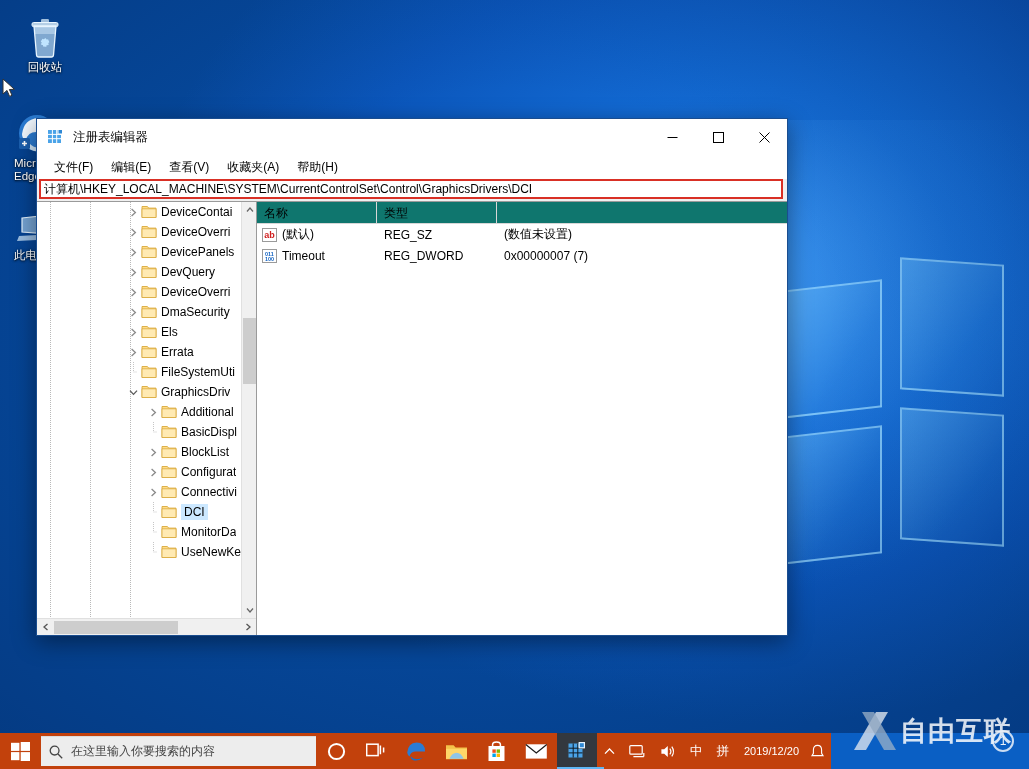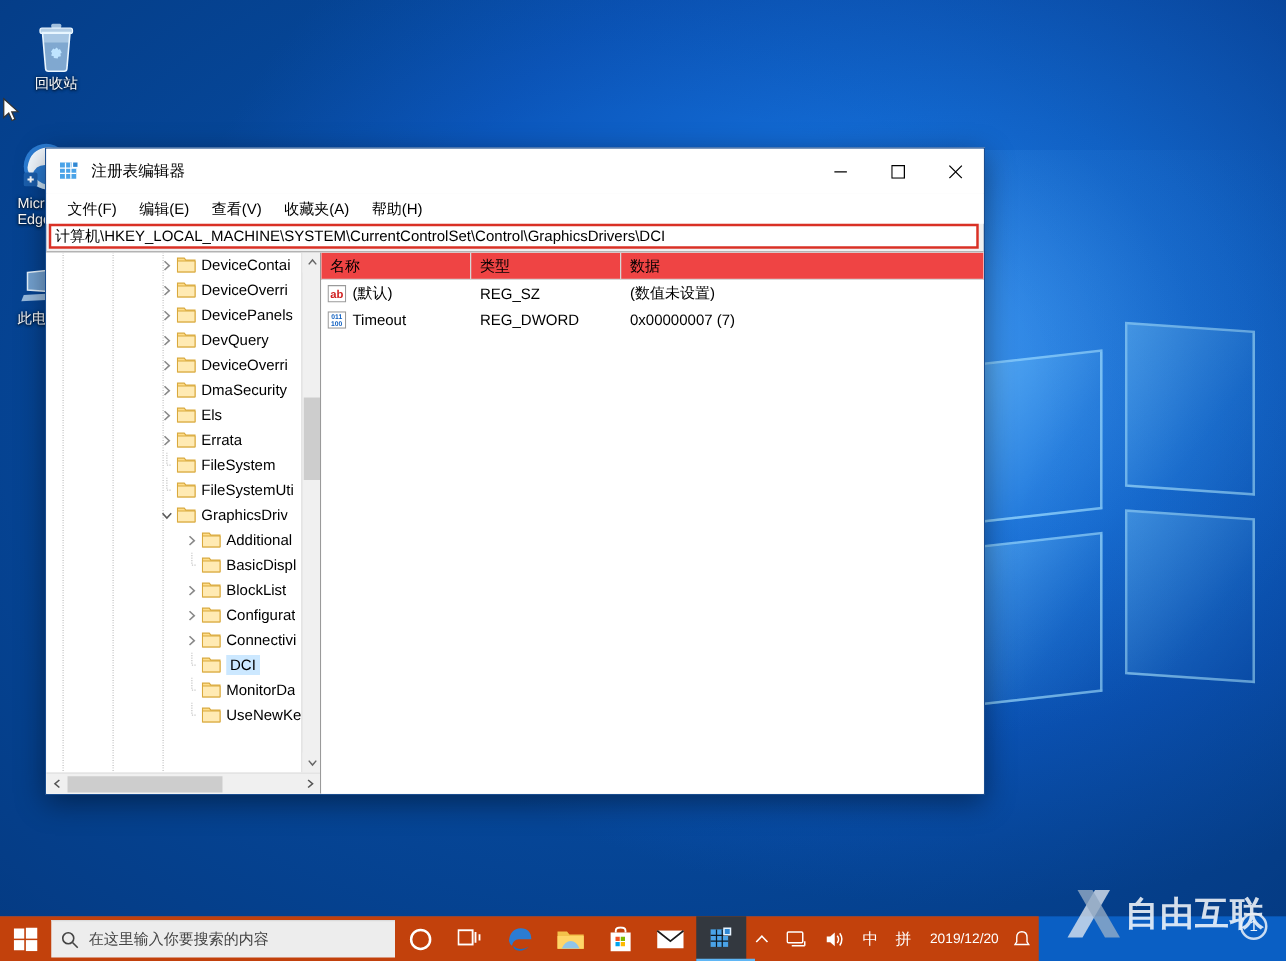--- a/index.html
+++ b/index.html
@@ -134,21 +134,21 @@
   #tree-hsb {
     height:17px; flex:0 0 auto; background:#f0f0f0; border-top:1px solid #e0e0e0;
     display:flex; align-items:center; position:relative;
   }
   .hsb-arrow { width:17px; height:17px; display:flex; align-items:center; justify-content:center; }
   #tree-hthumb { position:absolute; left:17px; top:2px; height:13px; width:124px; background:#cdcdcd; }
 
   
   #valpane { flex:1 1 auto; background:#fff; position:relative; overflow:hidden; }
   #valheader {
-    height:22px; display:flex; background:#ef4444; border-bottom:1px solid #d7d7d7;
+    height:22px; display:flex; background:#0f766e; border-bottom:1px solid #d7d7d7;
   }
   .vcol {
     font-size:12px; color:#000; padding:3px 0 0 7px;
     border-right:1px solid #d7d7d7; height:22px; white-space:nowrap;
   }
   .vcol.c-name { width:120px; }
   .vcol.c-type { width:120px; }
   .vcol.c-data { flex:1 1 auto; border-right:none; }
   .vrow { height:21px; display:flex; align-items:center; font-size:12px; color:#000; }
   .vrow .vc {
@@ -392,32 +392,20 @@
               <span class="chev">
                 <svg width="9" height="9" viewBox="0 0 9 9">
                   <path d="M2.6 1 L6.4 4.5 L2.6 8" fill="none" stroke="#8a8a8a" stroke-width="1.3"></path>
                 </svg>
               </span>
               <span class="folder"><svg width="16" height="16" viewBox="0 0 16 16">
                   <path d="M1 2.5 h5.4 l1.3 1.6 H15 V13.5 H1 Z" fill="#ffdd8a" stroke="#d9a93c" stroke-width="0.9"></path>
                   <path d="M1 4.8 h14 V13.5 H1 Z" fill="#ffeab3" stroke="#d9a93c" stroke-width="0.8"></path>
                 </svg></span>
               <span class="tlabel">Errata</span>
-            </div>
-            <div class="tnode" style="padding-left: 88px;">
-              <span class="chev">
-                <svg width="9" height="20" viewBox="0 0 9 20">
-                  <path d="M4.5 0 v10 h4" fill="none" stroke="#c6c6c6" stroke-width="1" stroke-dasharray="1 1"></path>
-                </svg>
-              </span>
-              <span class="folder"><svg width="16" height="16" viewBox="0 0 16 16">
-                  <path d="M1 2.5 h5.4 l1.3 1.6 H15 V13.5 H1 Z" fill="#ffdd8a" stroke="#d9a93c" stroke-width="0.9"></path>
-                  <path d="M1 4.8 h14 V13.5 H1 Z" fill="#ffeab3" stroke="#d9a93c" stroke-width="0.8"></path>
-                </svg></span>
-              <span class="tlabel">FileSystem</span>
             </div>
             <div class="tnode" style="padding-left: 88px;">
               <span class="chev">
                 <svg width="9" height="20" viewBox="0 0 9 20">
                   <path d="M4.5 0 v10 h4" fill="none" stroke="#c6c6c6" stroke-width="1" stroke-dasharray="1 1"></path>
                 </svg>
               </span>
               <span class="folder"><svg width="16" height="16" viewBox="0 0 16 16">
                   <path d="M1 2.5 h5.4 l1.3 1.6 H15 V13.5 H1 Z" fill="#ffdd8a" stroke="#d9a93c" stroke-width="0.9"></path>
                   <path d="M1 4.8 h14 V13.5 H1 Z" fill="#ffeab3" stroke="#d9a93c" stroke-width="0.8"></path>
@@ -559,21 +547,20 @@
               <path d="M2.5 1 L6 4 L2.5 7" fill="none" stroke="#555" stroke-width="1.3"></path>
             </svg>
         </div>
       </div>
     </div>
 
     <div id="valpane">
       <div id="valheader">
         <div class="vcol c-name">名称</div>
         <div class="vcol c-type">类型</div>
-        <div class="vcol c-data">数据</div>
       </div>
       <div id="val-rows">
           <div class="vrow">
             <div class="vc c-name">
               <span class="vicon"><svg width="15" height="14" viewBox="0 0 15 14">
                   <rect x="0.5" y="0.5" width="14" height="13" fill="#fff" stroke="#9a9a9a" stroke-width="1"></rect>
                   <text x="7.4" y="10.4" text-anchor="middle" font-family="'Liberation Sans',sans-serif" font-size="9" font-weight="bold" fill="#d02020">ab</text>
                 </svg></span>
               <span>(默认)</span>
             </div>

